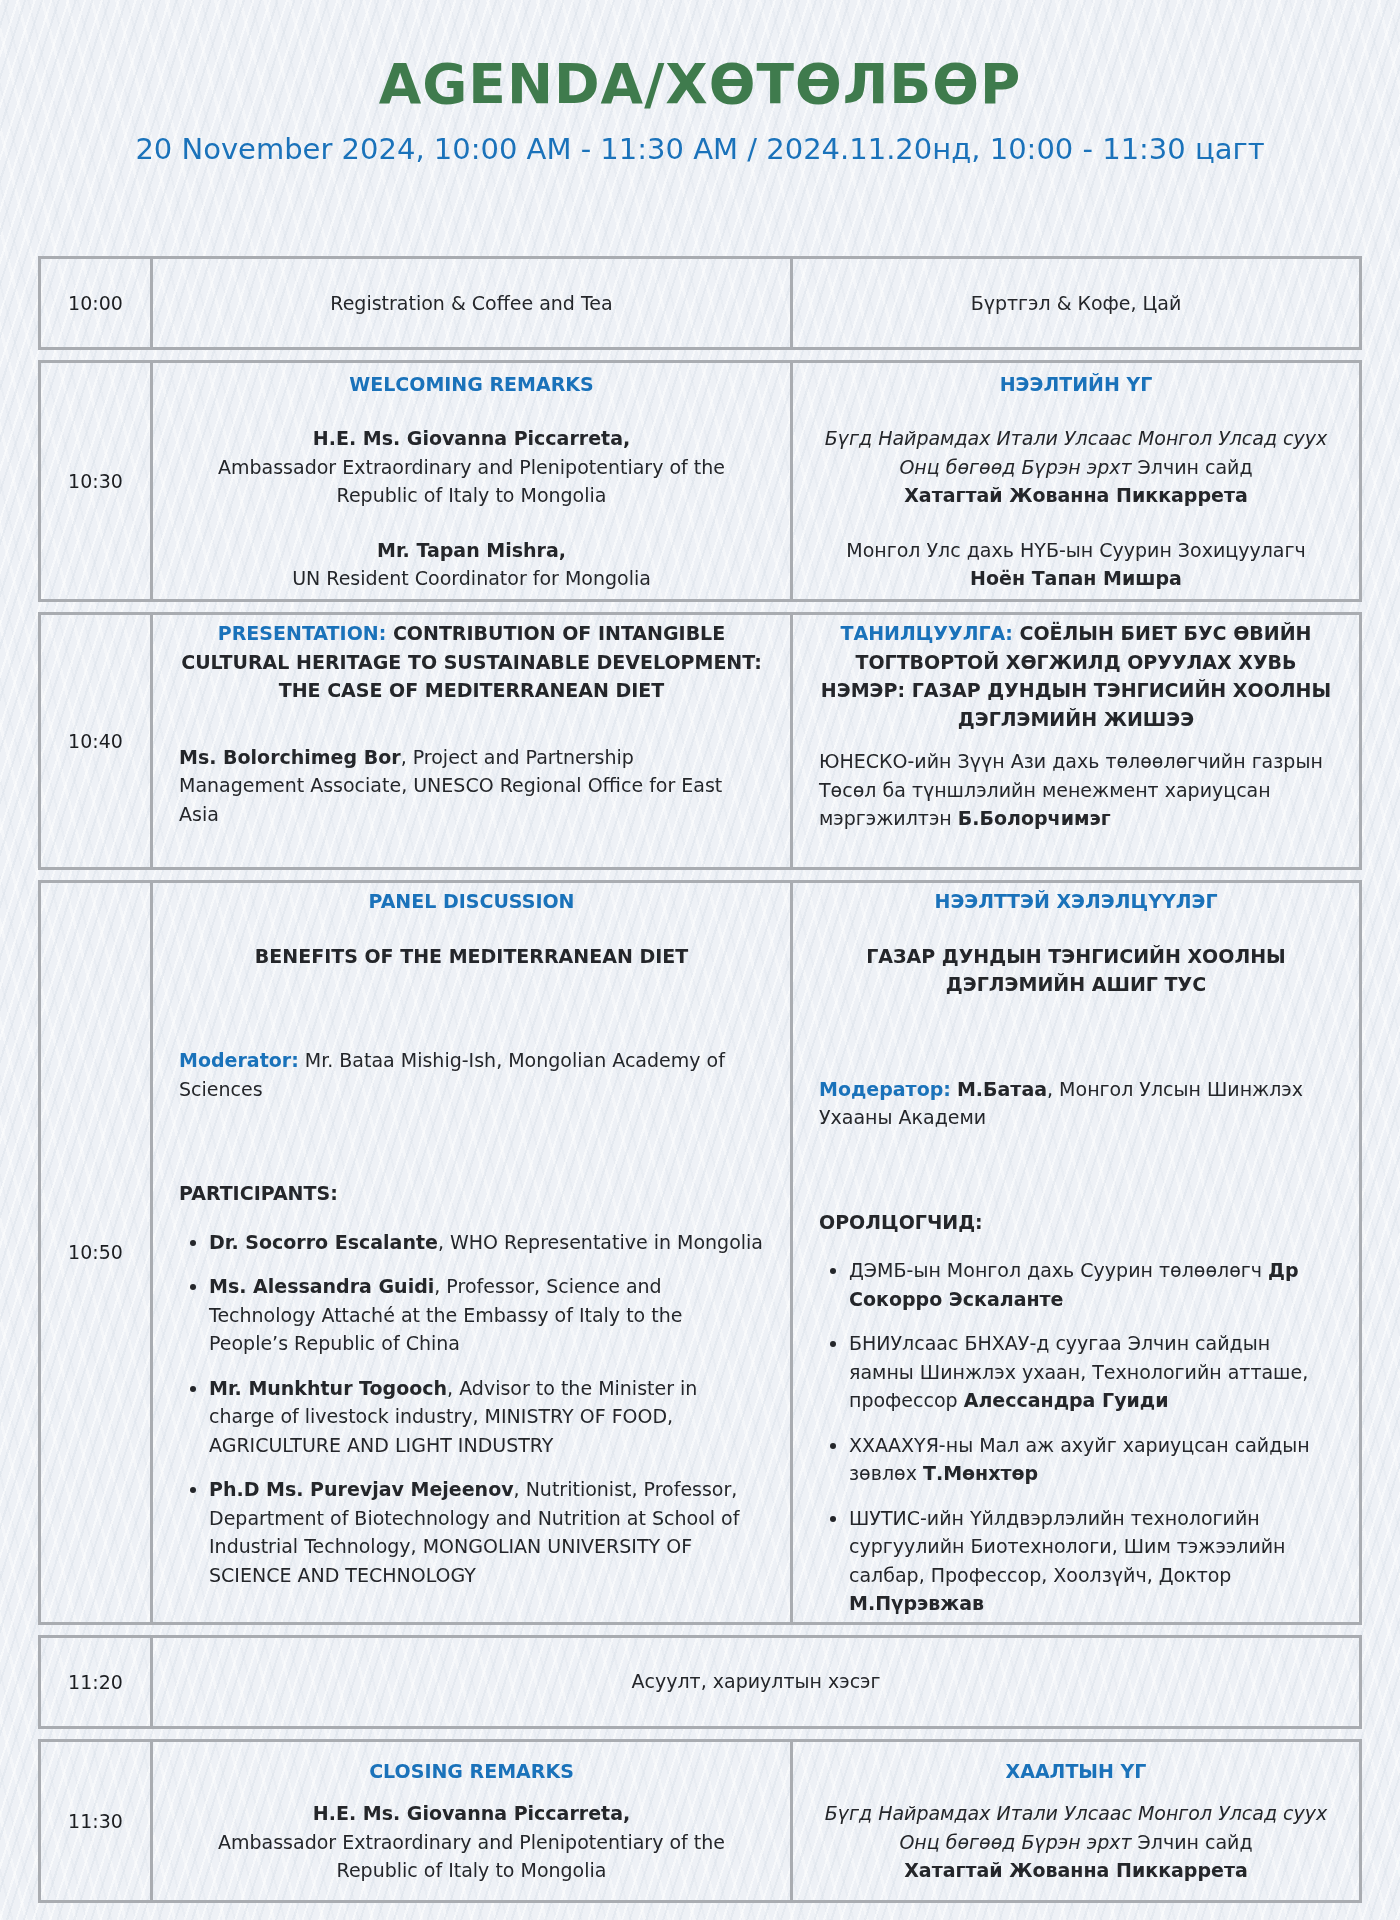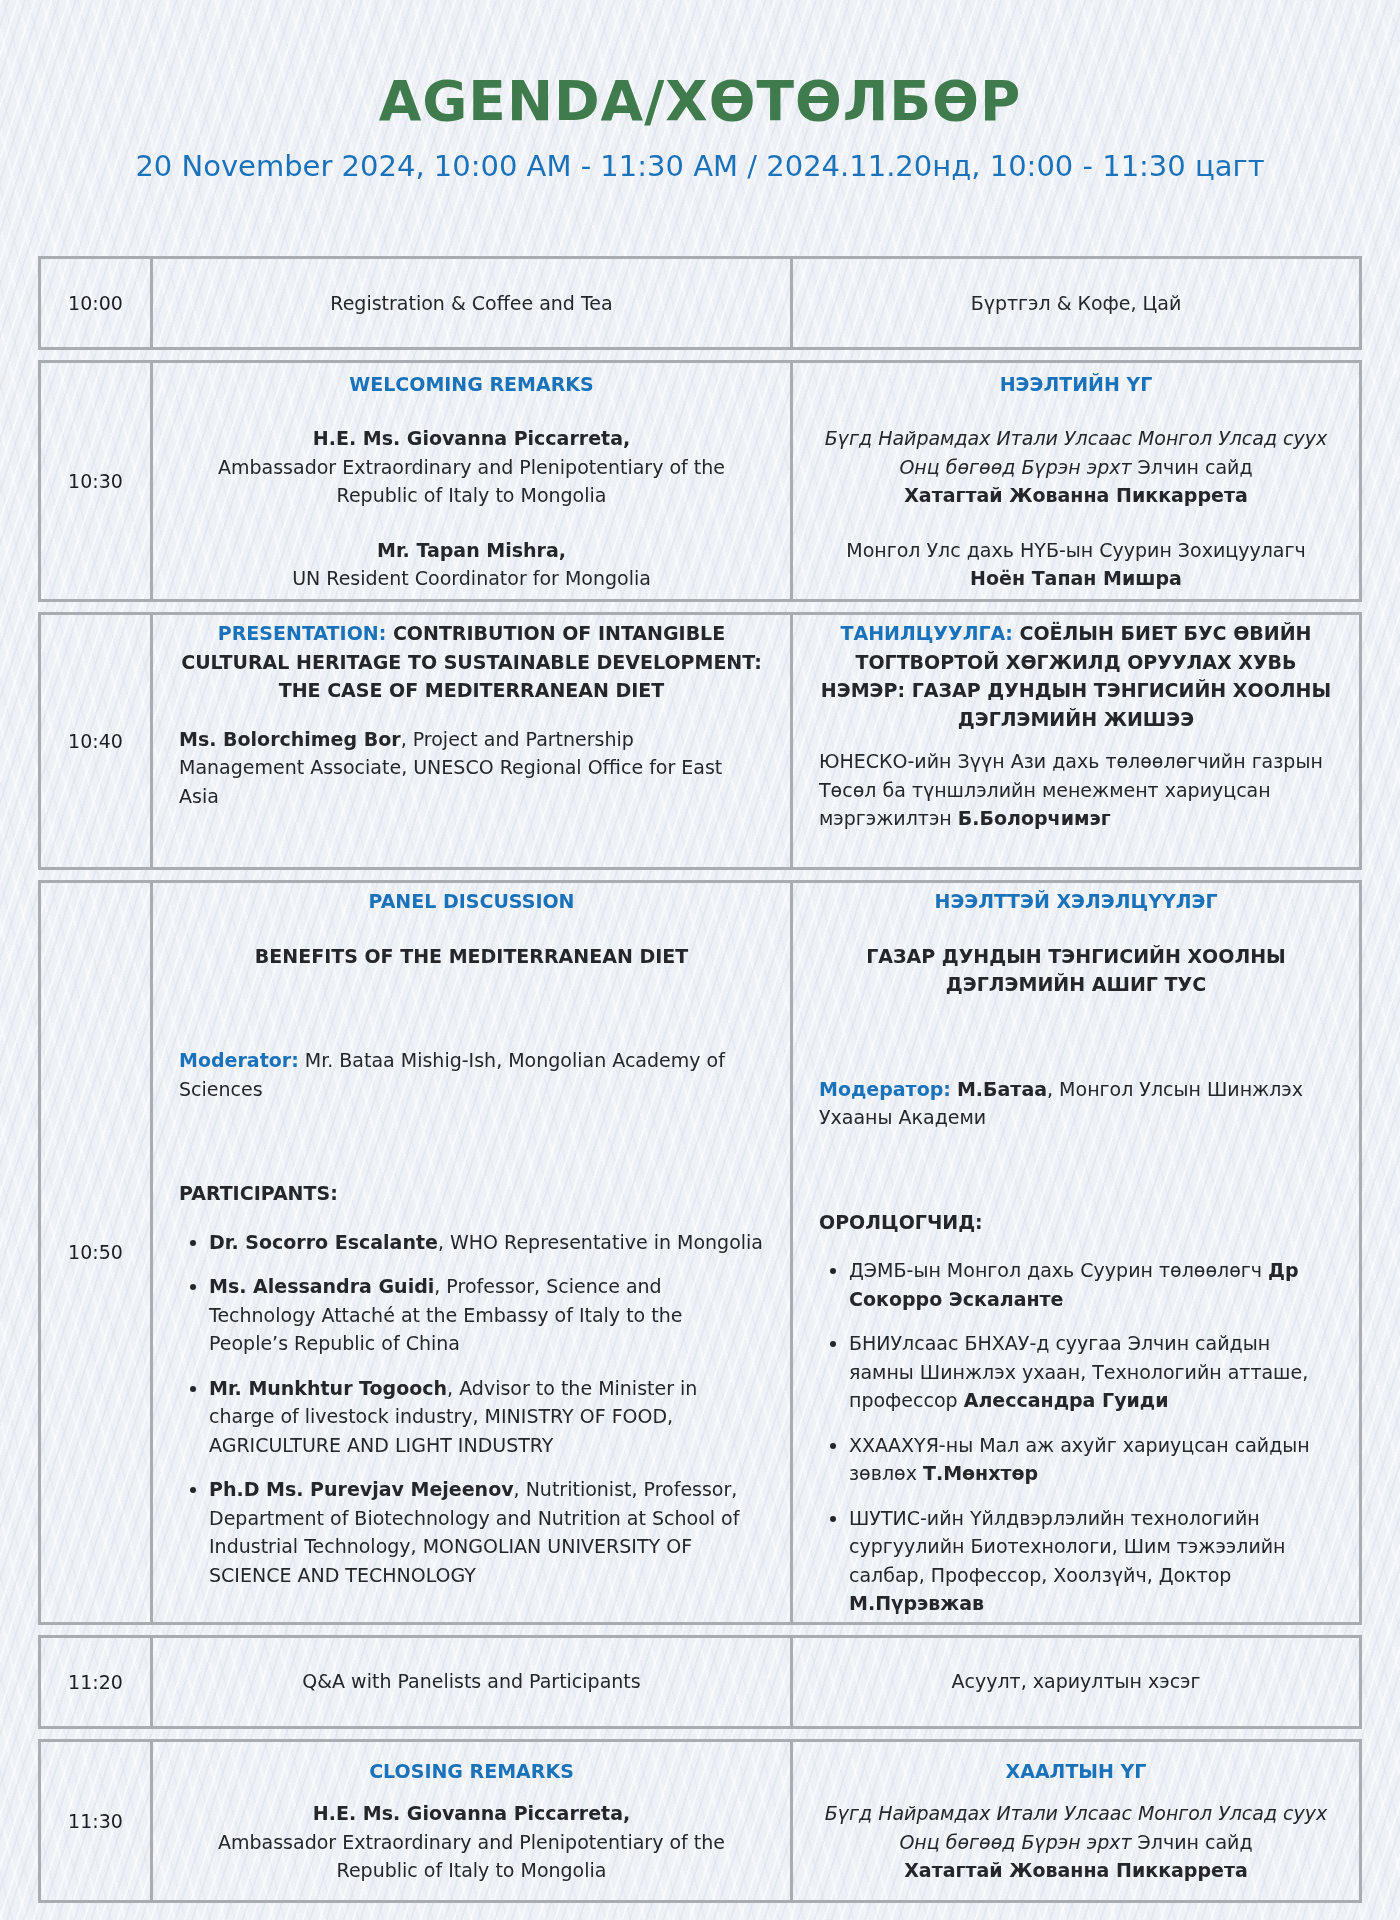--- a/index.html
+++ b/index.html
@@ -11,21 +11,21 @@
     overflow:hidden;
     color:#24262a;
     font-family:"DejaVu Sans","Liberation Sans",sans-serif;
     background-color:#eef1f6;
     background-image:
       repeating-linear-gradient(108deg, rgba(255,255,255,.55) 0 2px, rgba(255,255,255,0) 2px 7px, rgba(213,221,230,.38) 7px 9px, rgba(255,255,255,0) 9px 16px),
       repeating-linear-gradient(76deg, rgba(255,255,255,.35) 0 3px, rgba(255,255,255,0) 3px 11px, rgba(221,227,235,.30) 11px 13px, rgba(255,255,255,0) 13px 24px);
   }
   .hdr{ text-align:center; }
   .title{
-    padding-top:69px;
+    padding-top:52px;
     font-size:55px;
     font-weight:800;
     letter-spacing:1px;
     color:#3f7b4d;
   }
   .subtitle{
     margin-top:16px;
     font-size:19px;
     font-weight:700;
     color:#3f7b4d;
@@ -71,21 +71,21 @@
   .r2{ min-height:236px; }
   .r3{ min-height:252px; }
   .r4{ min-height:672px; }
   .r6{ min-height:158px; }
   .blue{ color:#1a72ba; font-weight:700; }
   .b{ font-weight:700; }
   .i{ font-style:italic; }
   .center{ text-align:center; }
   .mt-sm{ margin-top:14px; }
   .mt-md{ margin-top:26px; }
-  .mt-lg{ margin-top:20px; }
+  .mt-lg{ margin-top:38px; }
   .mt-xl{ margin-top:76px; }
   ul.plist{
     margin:20px 0 0 0;
     padding-left:30px;
     list-style:disc;
   }
   ul.plist li{ margin-bottom:16px; }
   ul.plist li:last-child{ margin-bottom:0; }
 </style>
 </head>
@@ -171,23 +171,20 @@
           <li><span>ДЭМБ-ын Монгол дахь Суурин төлөөлөгч </span><span class="b">Др Сокорро Эскаланте</span></li>
           <li><span>БНИУлсаас БНХАУ-д суугаа Элчин сайдын яамны Шинжлэх ухаан, Технологийн атташе, профессор </span><span class="b">Алессандра Гуиди</span></li>
           <li><span>ХХААХҮЯ-ны Мал аж ахуйг хариуцсан сайдын зөвлөх </span><span class="b">Т.Мөнхтөр</span></li>
           <li><span>ШУТИС-ийн Үйлдвэрлэлийн технологийн сургуулийн Биотехнологи, Шим тэжээлийн салбар, Профессор, Хоолзүйч, Доктор </span><span class="b">М.Пүрэвжав</span></li>
         </ul>
       </div>
     </div>
 
     <div class="row simple-row">
       <div class="cell-time">11:20</div>
-      <div class="cell-en centered-cell cell-body">
-        <div>Q&amp;A with Panelists and Participants</div>
-      </div>
       <div class="cell-mn centered-cell cell-body">
         <div>Асуулт, хариултын хэсэг</div>
       </div>
     </div>
 
     <div class="row r6">
       <div class="cell-time">11:30</div>
       <div class="cell-en centered-cell cell-body">
         <div class="blue">CLOSING REMARKS</div>
         <div class="mt-sm">

